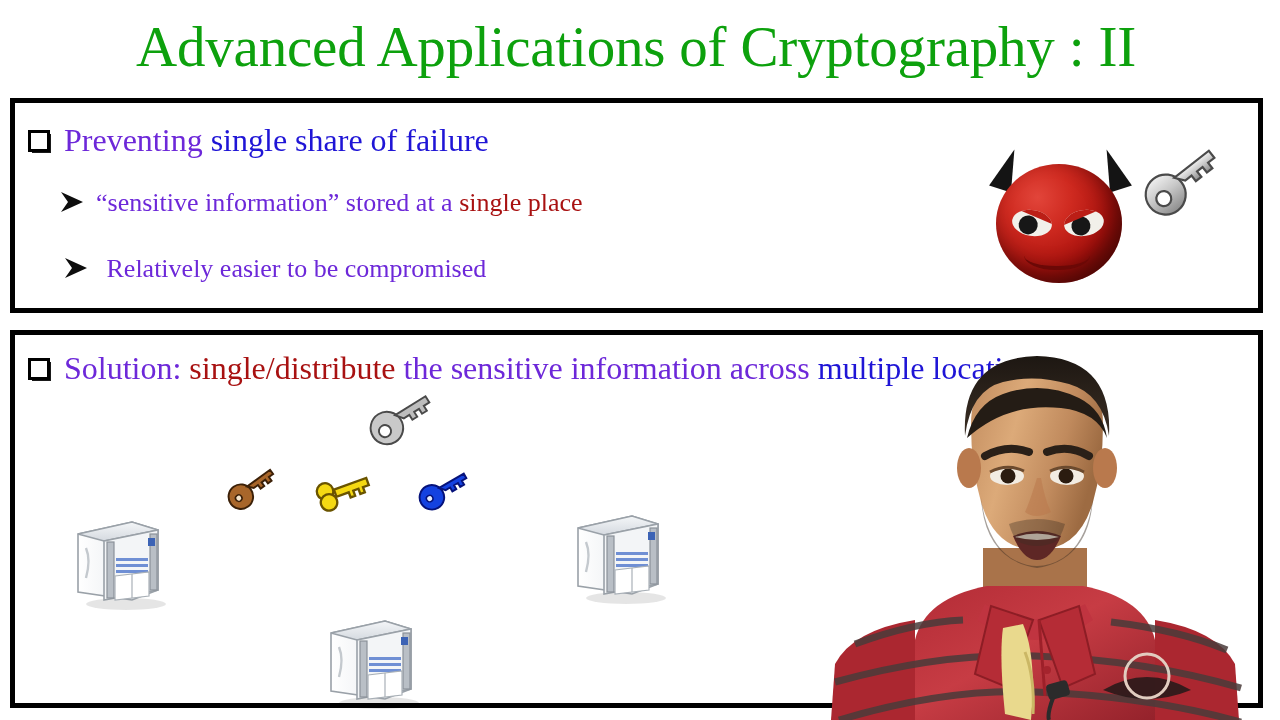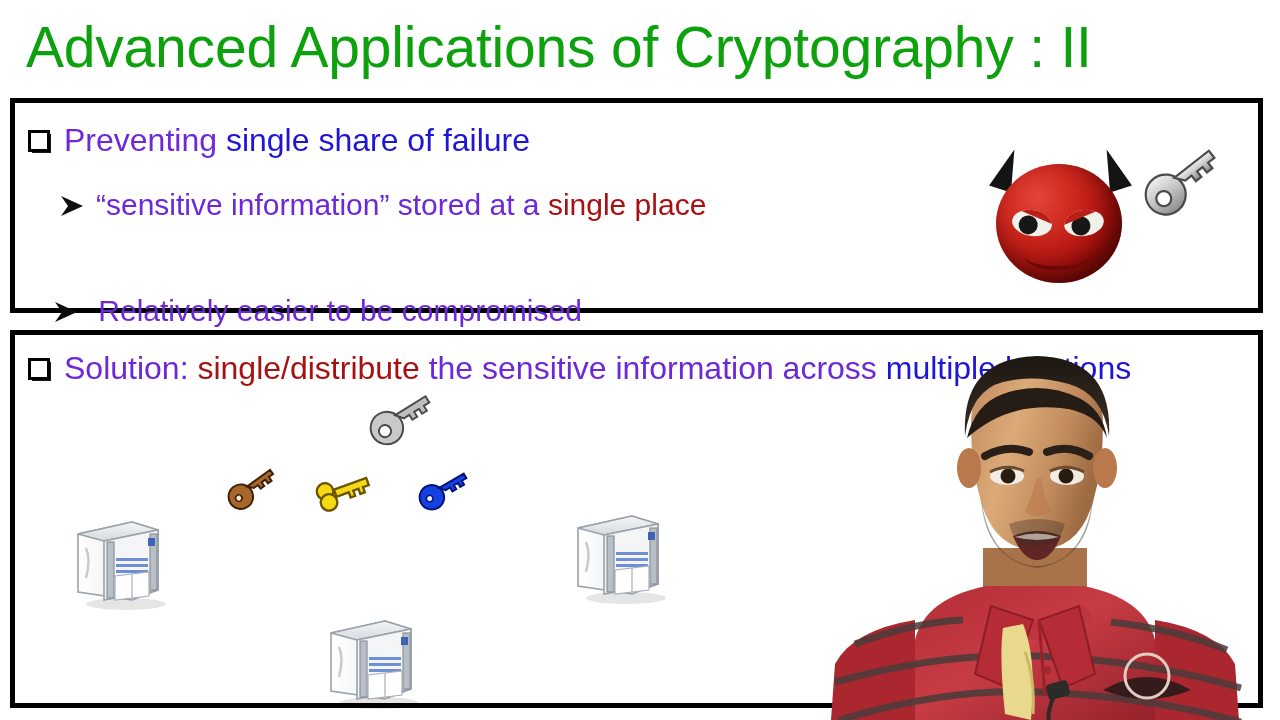--- a/index.html
+++ b/index.html
@@ -6,21 +6,22 @@
     margin: 0;
     padding: 0;
     background: #ffffff;
   }
   #slide {
     position: relative;
     width: 1280px;
     height: 720px;
     background: #ffffff;
     overflow: hidden;
-    font-family: Liberation Sans, sans-serif;
+    font-family: Liberation Serif, serif;
+    text-align: center;
   }
 
   
   #title {
     position: absolute;
     left: 26px;
     top: 8px;
     width: 1220px;
     height: 78px;
     line-height: 78px;
@@ -41,21 +42,21 @@
   #panel-top   { left: 10px; top: 98px;  width: 1253px; height: 215px; }
   #panel-bottom{ left: 10px; top: 330px; width: 1253px; height: 378px; }
 
   
   .line {
     position: absolute;
     white-space: nowrap;
     color: #111111;
   }
   .l1 { font-size: 32px; }
-  .l2 { font-size: 30px; }
+  .l2 { font-size: 26px; }
 
   .sq-bullet {
     display: inline-block;
     position: relative;
     width: 23px;
     height: 23px;
     vertical-align: -2px;
     margin-right: 13px;
   }
   .sq-bullet::before {
@@ -85,21 +86,21 @@
   }
   .arrow-bullet svg { position: absolute; left: 0; top: 0; }
 
   .blue  { color: #1F15D6; }
   .red   { color: #A81111; }
   .black { color: #6d28d9; }
 
   
   #line-prevent   { left: 28px;  top: 122px; }
   #line-sensitive { left: 58px;  top: 188px; }
-  #line-relative  { left: 52px;  top: 254px; margin-top: 40px; }
+  #line-relative  { left: 62px;  top: 254px; }
   #line-solution  { left: 28px;  top: 350px; }
 
   
   #devil {
     position: absolute;
     left: 993px;
     top: 148px;
     width: 135px;
     height: 135px;
   }

